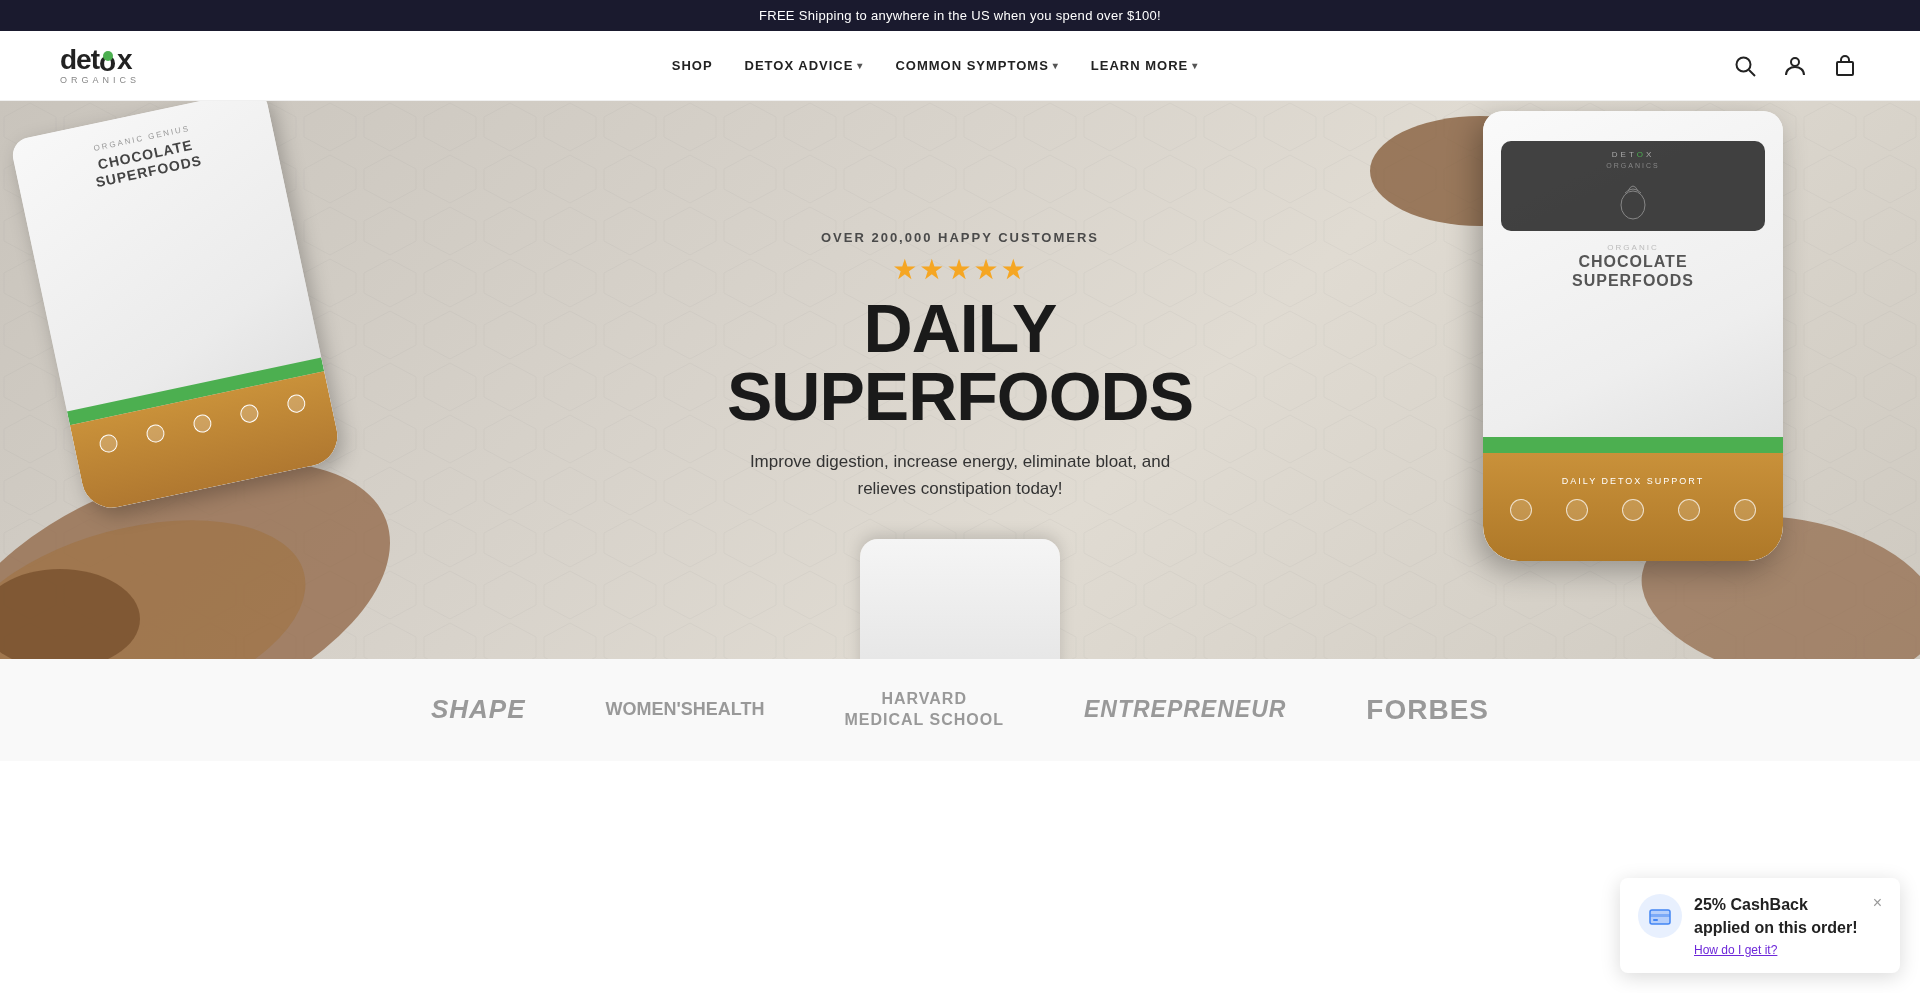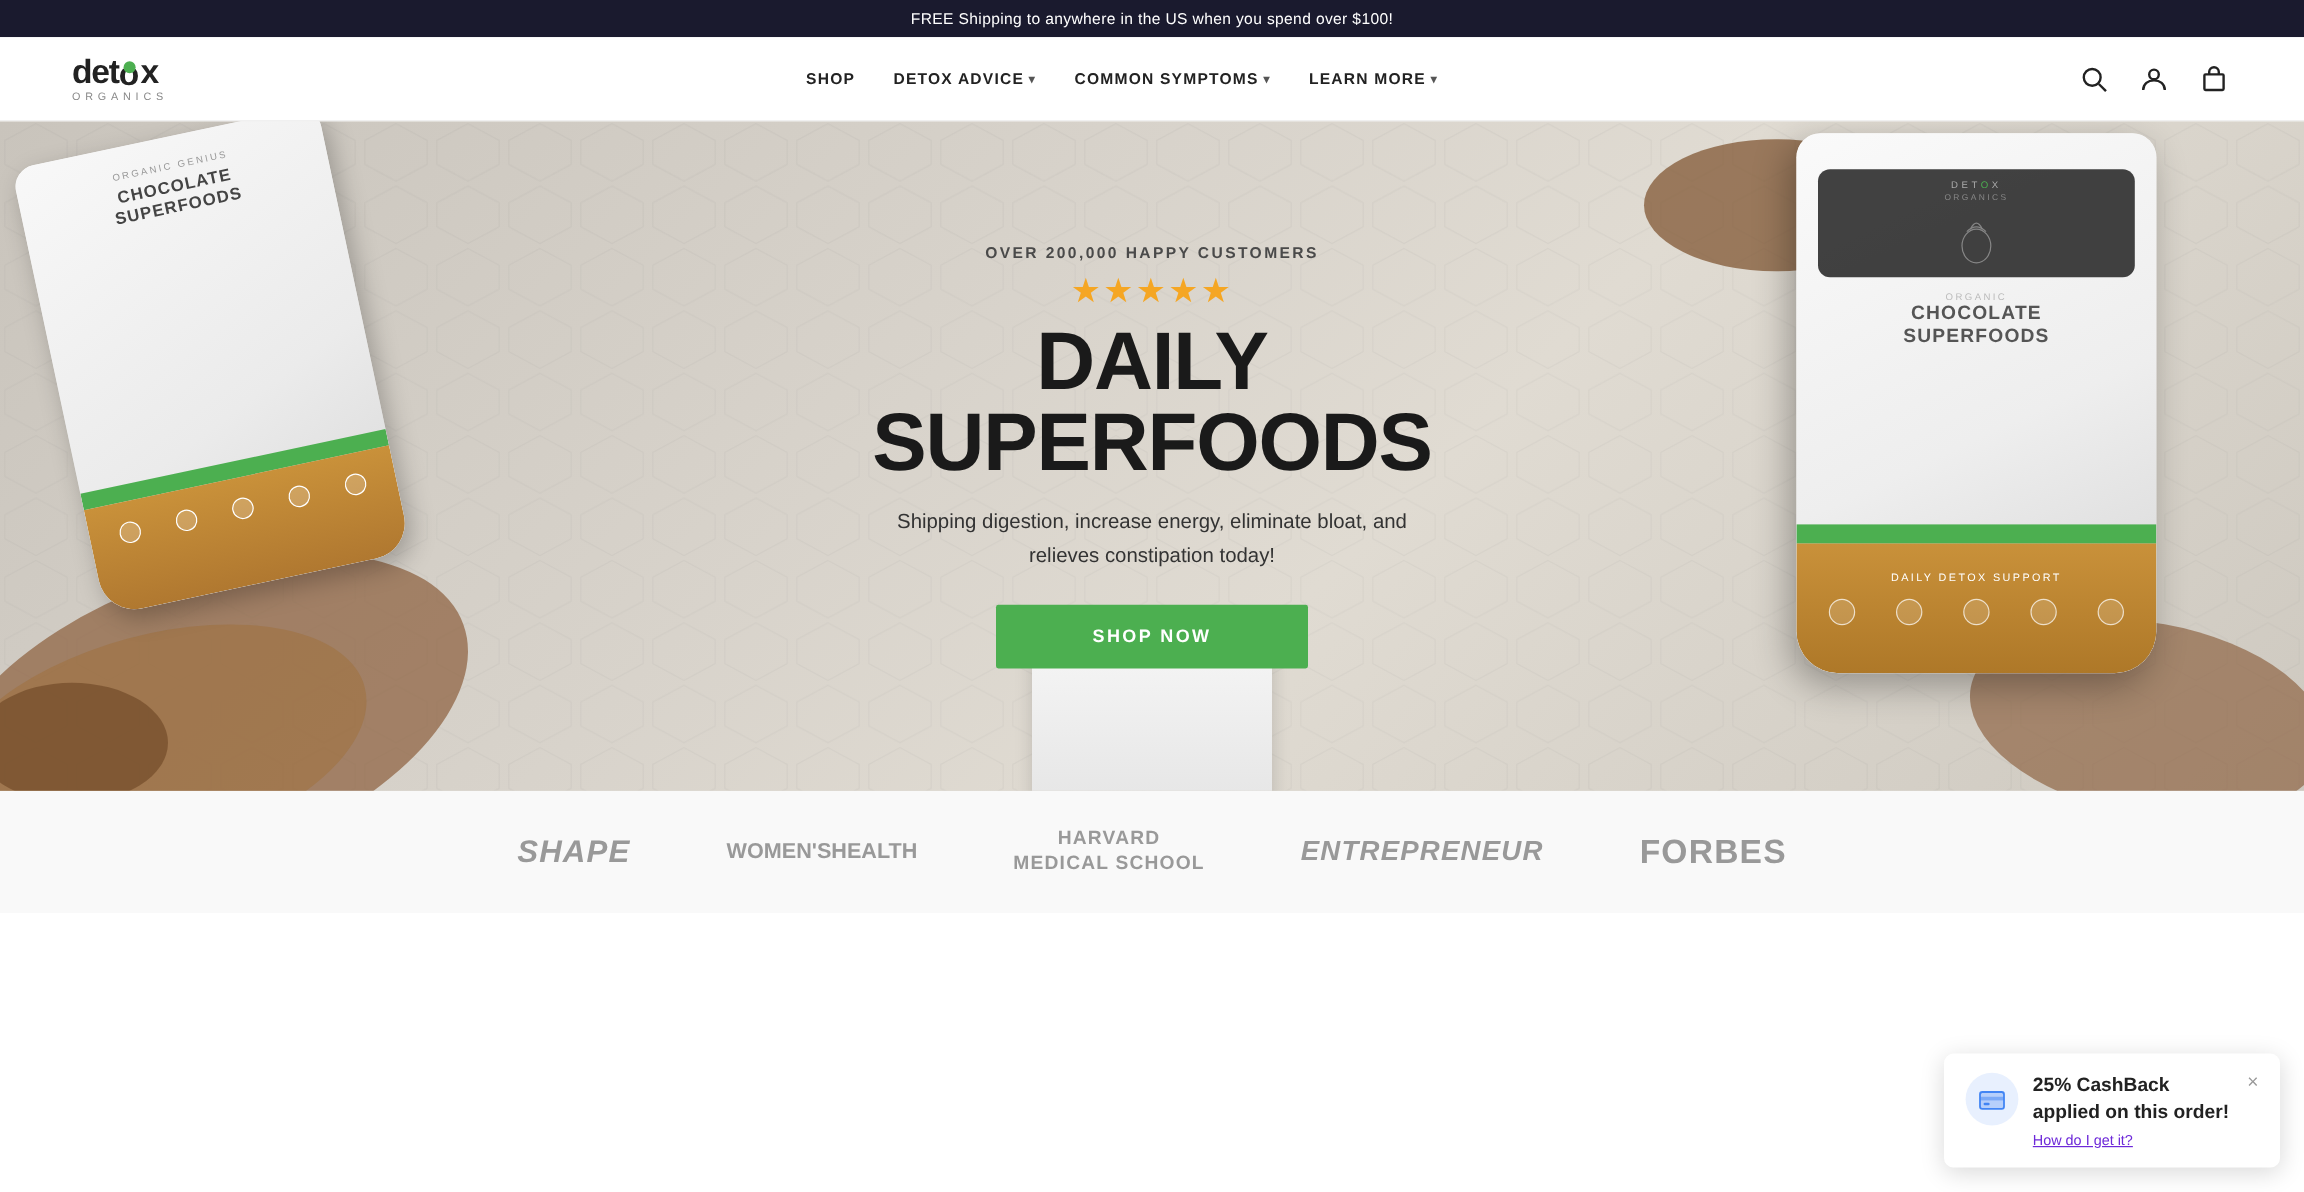--- a/index.html
+++ b/index.html
@@ -110,21 +110,21 @@
       background: linear-gradient(165deg, #f5f5f5 0%, #e8e8e8 40%, #d0d0d0 100%);
       border-radius: 18px 18px 30px 30px;
       position: relative;
       overflow: hidden;
       box-shadow: 4px 8px 20px rgba(0,0,0,0.25);
       transform: rotate(-12deg) translateY(30px);
     }
 
     .product-right {
       position: absolute;
-      right: 43px;
+      right: 57px;
       top: 10px;
       width: 380px;
       height: 560px;
     }
 
     .product-right .container-shape {
       width: 300px;
       height: 450px;
       background: linear-gradient(165deg, #f8f8f8 0%, #ececec 40%, #d5d5d5 100%);
       border-radius: 20px 20px 35px 35px;
@@ -443,22 +443,21 @@
   </div>
 
   <div style="position:absolute;bottom:-60px;left:50%;transform:translateX(-50%);width:200px;height:180px;z-index:2;">
     <div style="width:200px;height:180px;background:linear-gradient(180deg,#f5f5f5 0%,#e0e0e0 100%);border-radius:18px 18px 0 0;box-shadow:0 -4px 15px rgba(0,0,0,0.15);"></div>
   </div>
 
   <div class="hero-content">
     <p class="hero-subtitle">OVER 200,000 HAPPY CUSTOMERS</p>
     <div class="hero-stars">★★★★★</div>
     <h1 class="hero-title">DAILY SUPERFOODS</h1>
-    <p class="hero-description">Shipping digestion, increase energy, eliminate bloat, and relieves constipation today!</p>
-    <a href="#" class="shop-now-btn">SHOP NOW</a>
+    <p class="hero-description">Improve digestion, increase energy, eliminate bloat, and relieves constipation today!</p>
   </div>
 </section>
 
 <div class="press-bar">
   <div class="press-logo shape-logo">
     <span>SHAPE</span>
   </div>
   <div class="press-logo womens-health">
     <span>Women'sHealth</span>
   </div>

